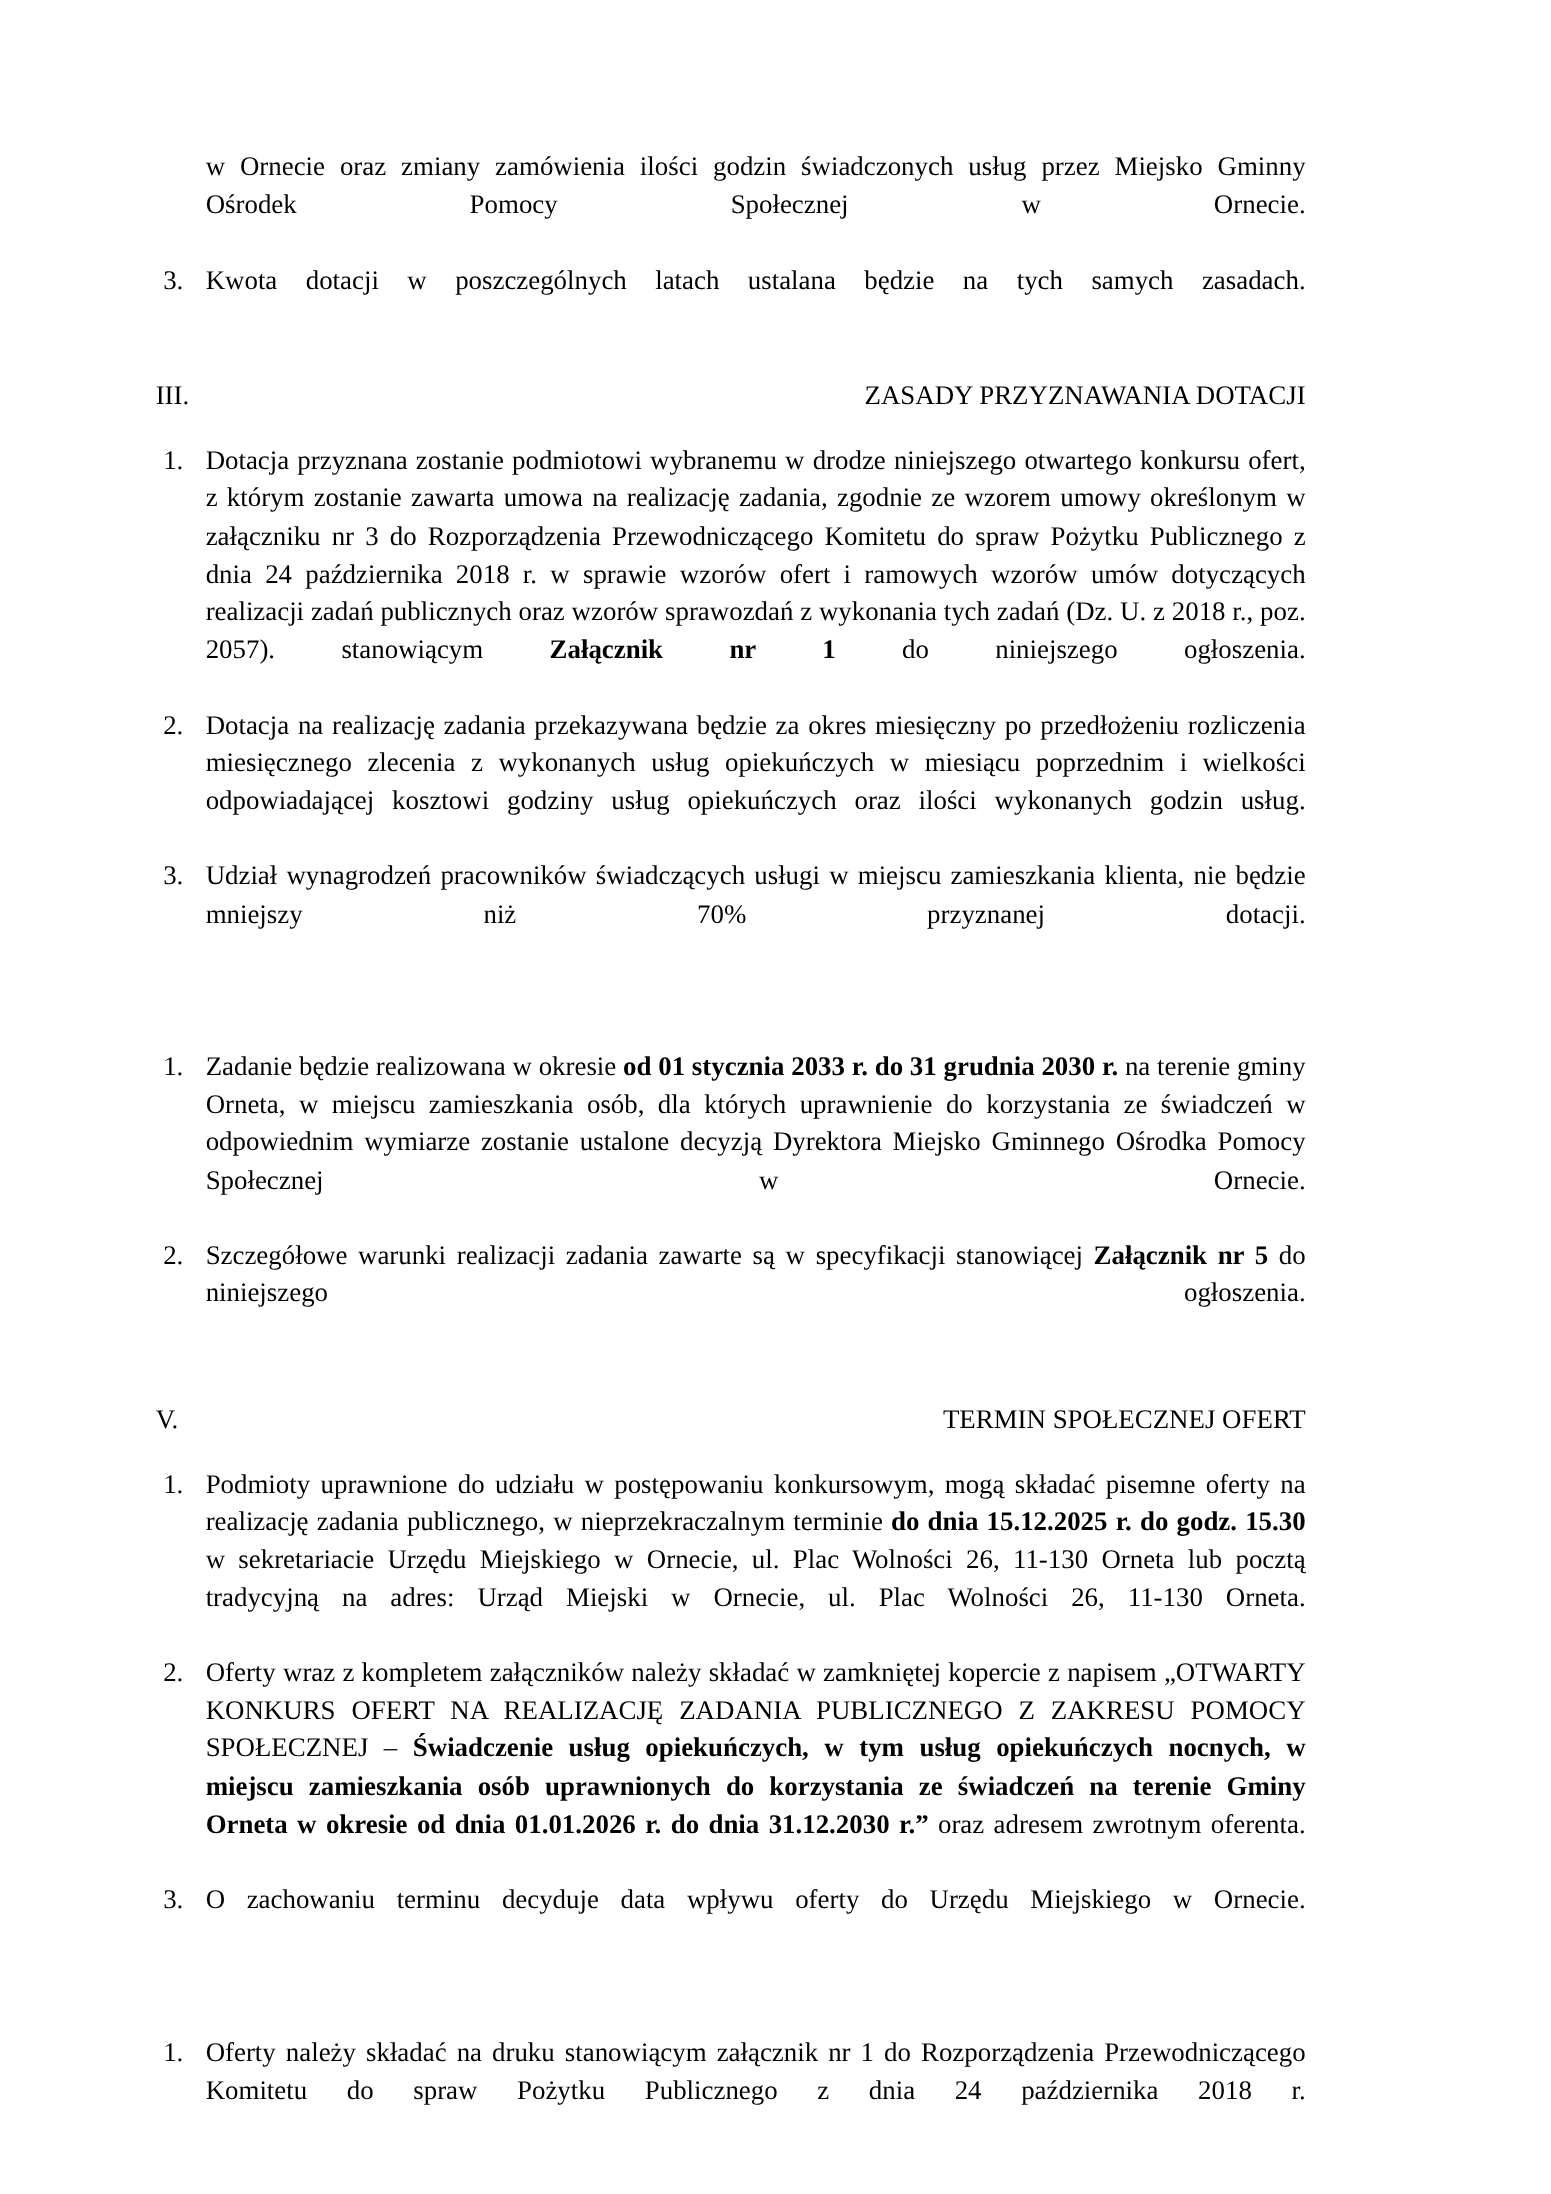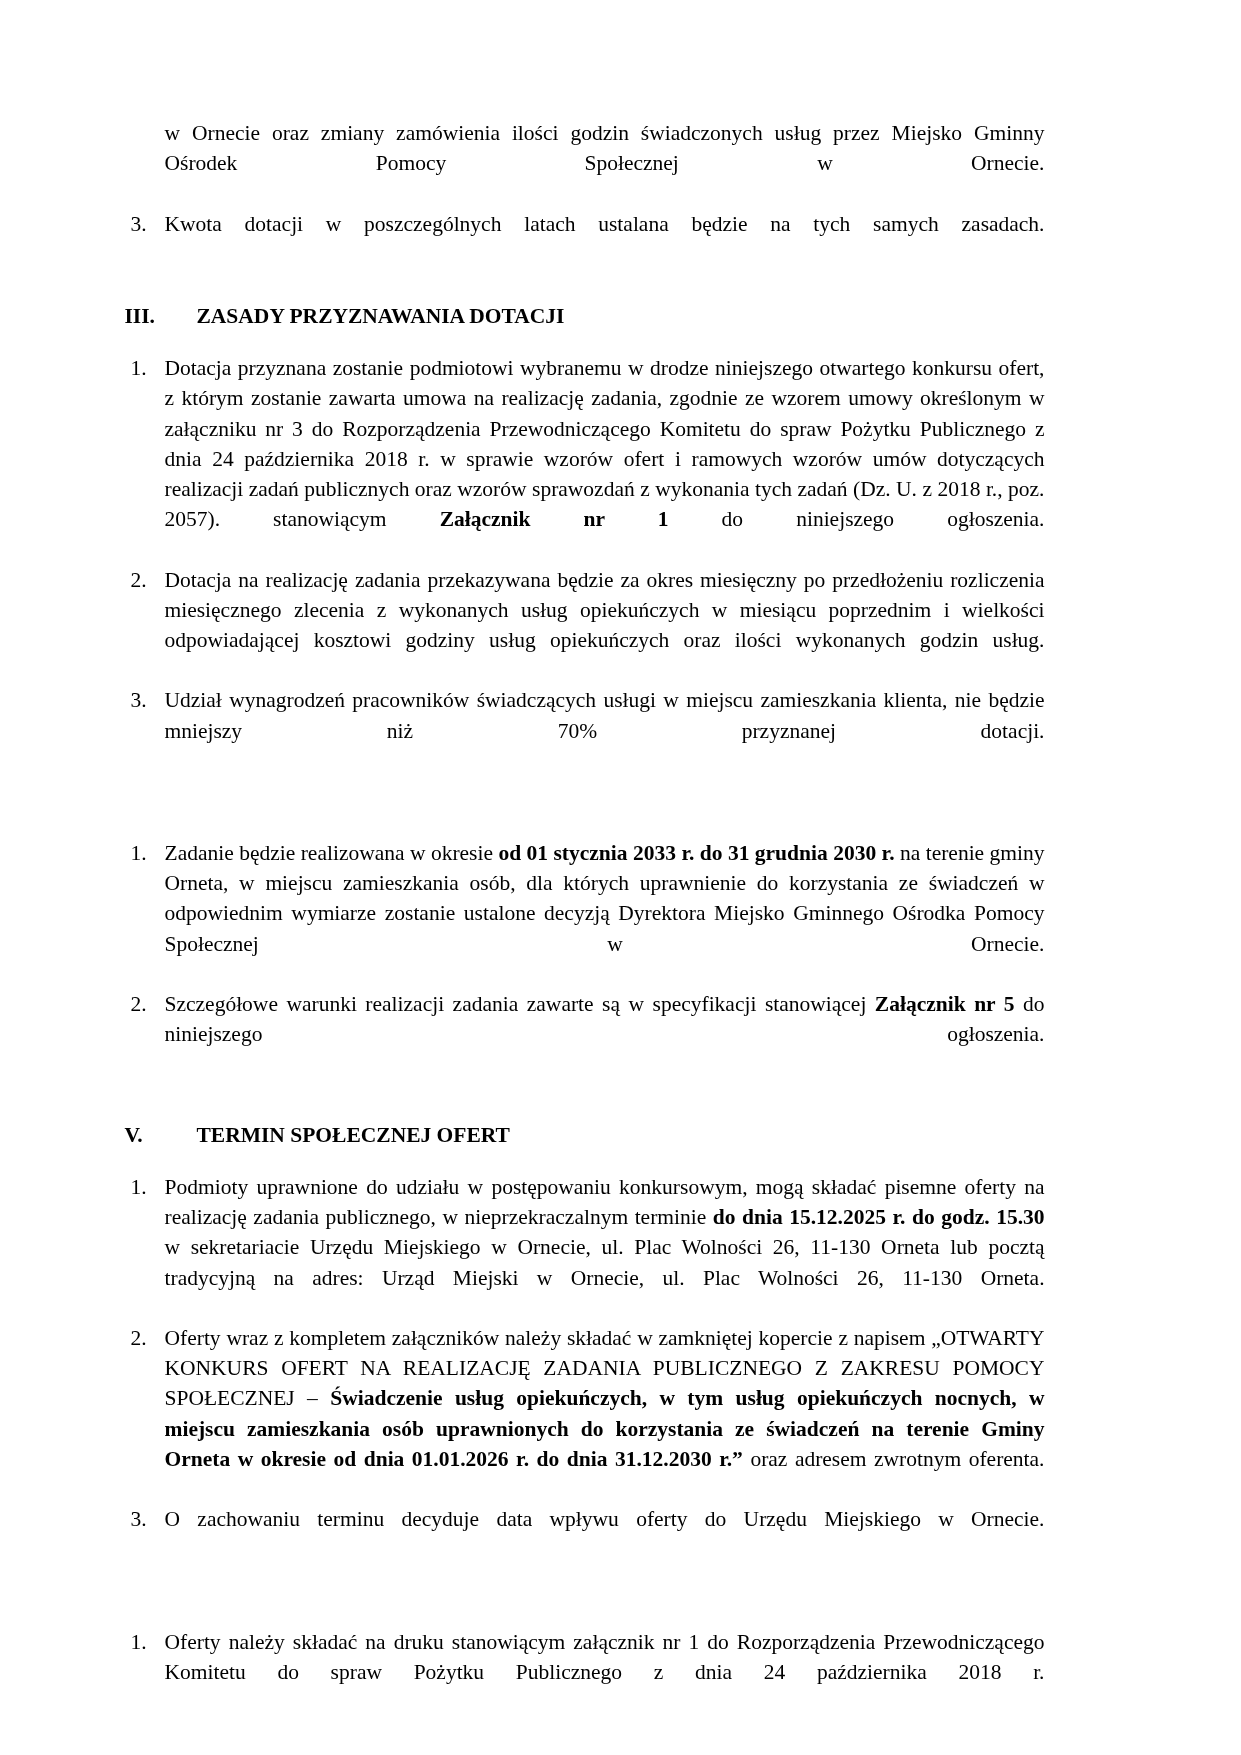--- a/index.html
+++ b/index.html
@@ -56,34 +56,35 @@
   
   .li-body::after,
   .cont-para::after {
     content: "";
     display: inline-block;
     width: 100%;
   }
   h2.section-heading {
     font-size: 21.5px;
     line-height: 30.2px;
-    font-weight: bold;
+    font-weight: normal;
     margin: 0;
     padding: 0;
     display: flex;
     align-items: flex-start;
   }
   h2.section-heading .sec-num {
     display: inline-block;
     width: 72px;
     flex: 0 0 72px;
   }
   h2.section-heading .sec-title {
     display: block;
     flex: 1 1 auto;
+    text-align: right;
   }
   h2.section-heading.justified .sec-title {
     text-align: justify;
     text-justify: inter-word;
   }
   .gap-md { height: 22px; }
   .gap-lg { height: 32px; }
   .gap-xl { height: 40px; }
   b, strong { font-weight: bold; }
 </style>

